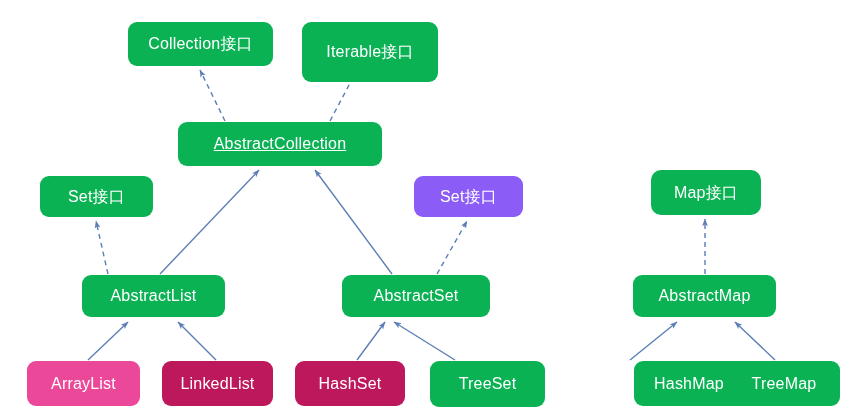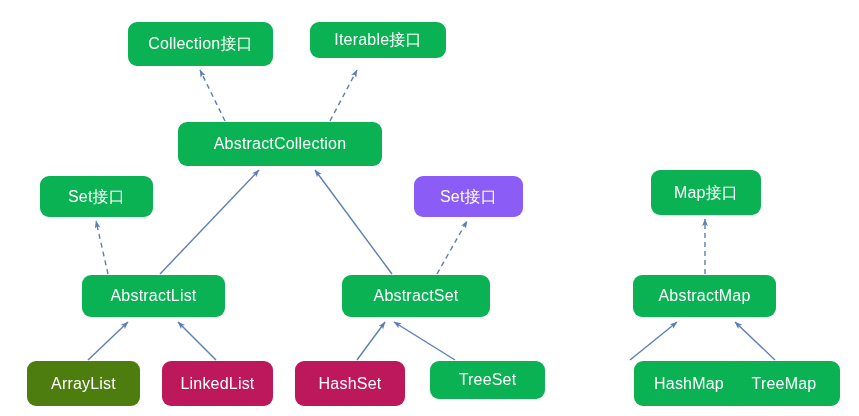--- a/index.html
+++ b/index.html
@@ -78,54 +78,54 @@
         <line x1="455" y1="360" x2="394" y2="322" stroke="#5b7fb5" stroke-width="1.4" marker-end="url(#arrowhead)"></line>
         <line x1="630" y1="360" x2="677" y2="322" stroke="#5b7fb5" stroke-width="1.4" marker-end="url(#arrowhead)"></line>
         <line x1="775" y1="360" x2="735" y2="322" stroke="#5b7fb5" stroke-width="1.4" marker-end="url(#arrowhead)"></line>
       </g>
   </svg>
 
   <div id="nodes-group">
       <div class="node" style="left: 128px; top: 22px; width: 145px; height: 44px; background: rgb(10, 178, 84); color: rgb(255, 255, 255);">
         <span class="node-label">Collection接口</span>
       </div>
-      <div class="node" style="left: 310px; top: 22px; width: 136px; height: 36px; background: rgb(10, 178, 84); color: rgb(255, 255, 255);">
+      <div class="node" style="left: 302px; top: 22px; width: 136px; height: 60px; background: rgb(10, 178, 84); color: rgb(255, 255, 255);">
         <span class="node-label">Iterable接口</span>
       </div>
-      <div class="node" style="left: 178px; top: 122px; width: 204px; height: 44px; background: rgb(10, 178, 84); color: rgb(255, 255, 255);">
+      <div class="node" style="left: 178px; top: 122px; width: 204px; height: 44px; background: rgb(10, 178, 84); color: rgb(255, 255, 255); text-decoration: underline;">
         <span class="node-label">AbstractCollection</span>
       </div>
       <div class="node" style="left: 40px; top: 176px; width: 113px; height: 41px; background: rgb(10, 178, 84); color: rgb(255, 255, 255);">
         <span class="node-label">Set接口</span>
       </div>
       <div class="node" style="left: 414px; top: 176px; width: 109px; height: 41px; background: #8b5cf6; color: rgb(255, 255, 255);">
         <span class="node-label">Set接口</span>
       </div>
-      <div class="node" style="left: 651px; top: 170px; width: 110px; height: 45px; background: rgb(10, 178, 84); color: rgb(255, 255, 255);">
+      <div class="node" style="left: 651px; top: 170px; width: 110px; height: 45px; background: rgb(10, 178, 84); color: rgb(255, 255, 255); border-radius: 10px;">
         <span class="node-label">Map接口</span>
       </div>
       <div class="node" style="left: 82px; top: 275px; width: 143px; height: 42px; background: rgb(10, 178, 84); color: rgb(255, 255, 255);">
         <span class="node-label">AbstractList</span>
       </div>
       <div class="node" style="left: 342px; top: 275px; width: 148px; height: 42px; background: rgb(10, 178, 84); color: rgb(255, 255, 255);">
         <span class="node-label">AbstractSet</span>
       </div>
       <div class="node" style="left: 633px; top: 275px; width: 143px; height: 42px; background: rgb(10, 178, 84); color: rgb(255, 255, 255);">
         <span class="node-label">AbstractMap</span>
       </div>
-      <div class="node" style="left: 27px; top: 361px; width: 113px; height: 45px; background: #4d7c0f; color: rgb(255, 255, 255);">
+      <div class="node" style="left: 27px; top: 361px; width: 113px; height: 45px; background: #ec4899; color: rgb(255, 255, 255);">
         <span class="node-label">ArrayList</span>
       </div>
       <div class="node" style="left: 162px; top: 361px; width: 111px; height: 45px; background: #be185d; color: rgb(255, 255, 255);">
         <span class="node-label">LinkedList</span>
       </div>
       <div class="node" style="left: 295px; top: 361px; width: 110px; height: 45px; background: #be185d; color: rgb(255, 255, 255);">
         <span class="node-label">HashSet</span>
       </div>
-      <div class="node" style="left: 430px; top: 361px; width: 115px; height: 38px; background: rgb(10, 178, 84); color: rgb(255, 255, 255); border-radius: 9px;">
+      <div class="node" style="left: 430px; top: 361px; width: 115px; height: 46px; background: rgb(10, 178, 84); color: rgb(255, 255, 255); border-radius: 9px;">
         <span class="node-label">TreeSet</span>
       </div>
       <div class="node" style="left: 590px; top: 361px; width: 110px; height: 45px; background: rgb(10, 178, 84); color: rgb(255, 255, 255); margin-left: 44px;">
         <span class="node-label">HashMap</span>
       </div>
       <div class="node" style="left: 728px; top: 361px; width: 112px; height: 45px; background: rgb(10, 178, 84); color: rgb(255, 255, 255);">
         <span class="node-label">TreeMap</span>
       </div>
     </div>
 

